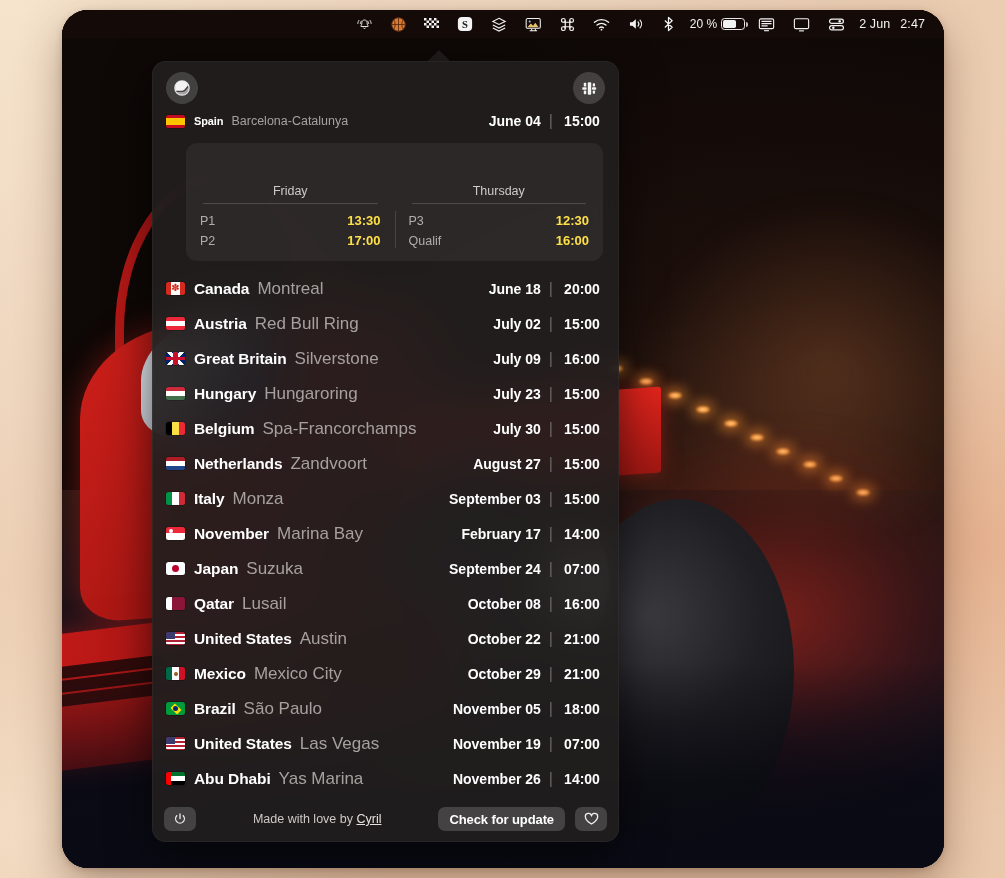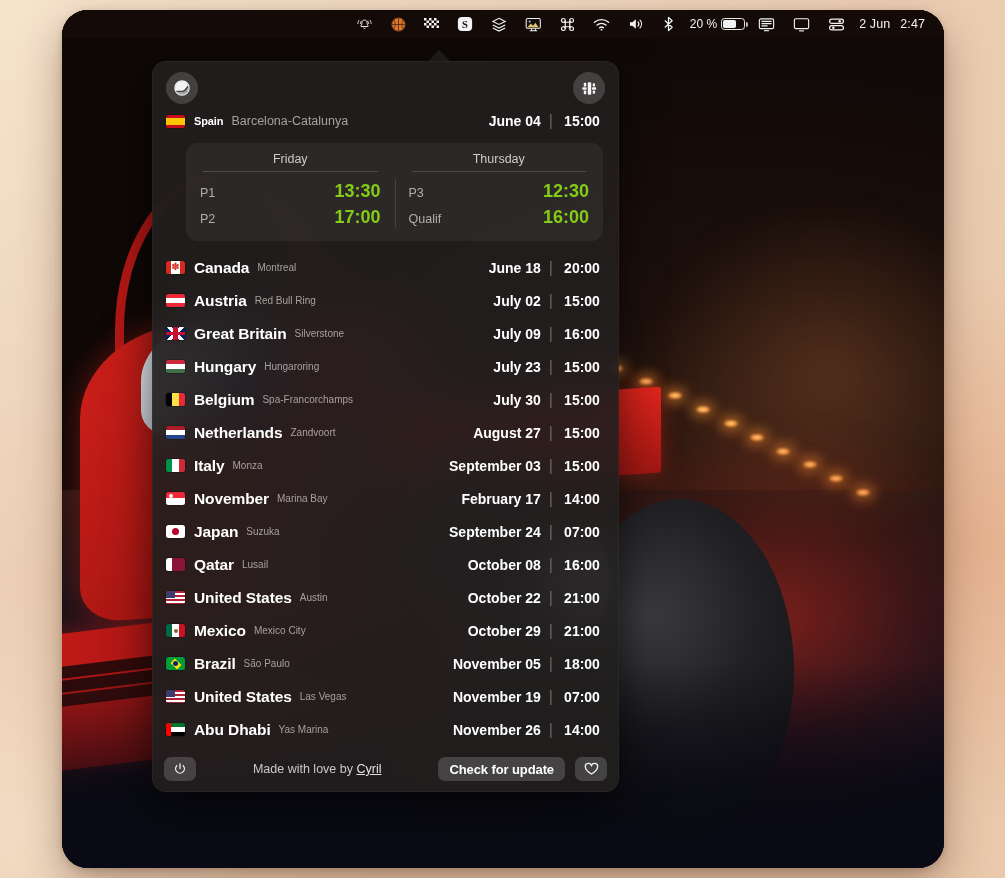--- a/index.html
+++ b/index.html
@@ -203,40 +203,40 @@
   .rtime { font-size:14px; font-weight:bold; color:#ffffff; min-width:42px; text-align:center; }
 
   
   .sess-card {
     margin:9px 16px 6px 34px;
     background: rgba(255,255,255,.055);
     border-radius:11px;
     padding:9px 0 11px;
     display:flex;
   }
-  .sess-col { flex:1; padding:0 13px; position:relative; }
+  .sess-col { flex:1; padding:0 13px; position:relative;margin-top:32px; }
   .sess-col + .sess-col::before{
     content:""; position:absolute; left:0; top:27px; bottom:2px; width:1px;
     background: rgba(255,255,255,.13);
   }
   .sess-day { text-align:center; font-size:12.5px; color:#cfcac8; padding-bottom:5px; }
   .sess-rule { height:1px; background:rgba(255,255,255,.16); margin:0 4px 6px; }
   .sess-row { display:flex; justify-content:space-between; align-items:baseline; padding:2.5px 1px; }
   .sess-name { font-size:12.5px; color:#b2adab; }
-  .sess-time { font-size:18px; font-weight:bold; color:#84cc16; }
+  .sess-time { font-size:13px; font-weight:bold; color:#fde047; }
 
   
   .race-list { padding:4px 0 2px; }
   .race-row {
     display:flex; align-items:center;
     padding:7.5px 16px 7.5px 14px;
     cursor:default;
   }
   .race-row .ctry { font-size:15.5px; }
-  .race-row .circuit { font-size:10px; }
+  .race-row .circuit { font-size:17px; }
 
   
   .pv-foot {
     display:flex; align-items:center; gap:10px;
     padding:9px 12px 11px;
   }
   .foot-btn {
     background: rgba(255,255,255,.17);
     border-radius:7px;
     height:24px;

